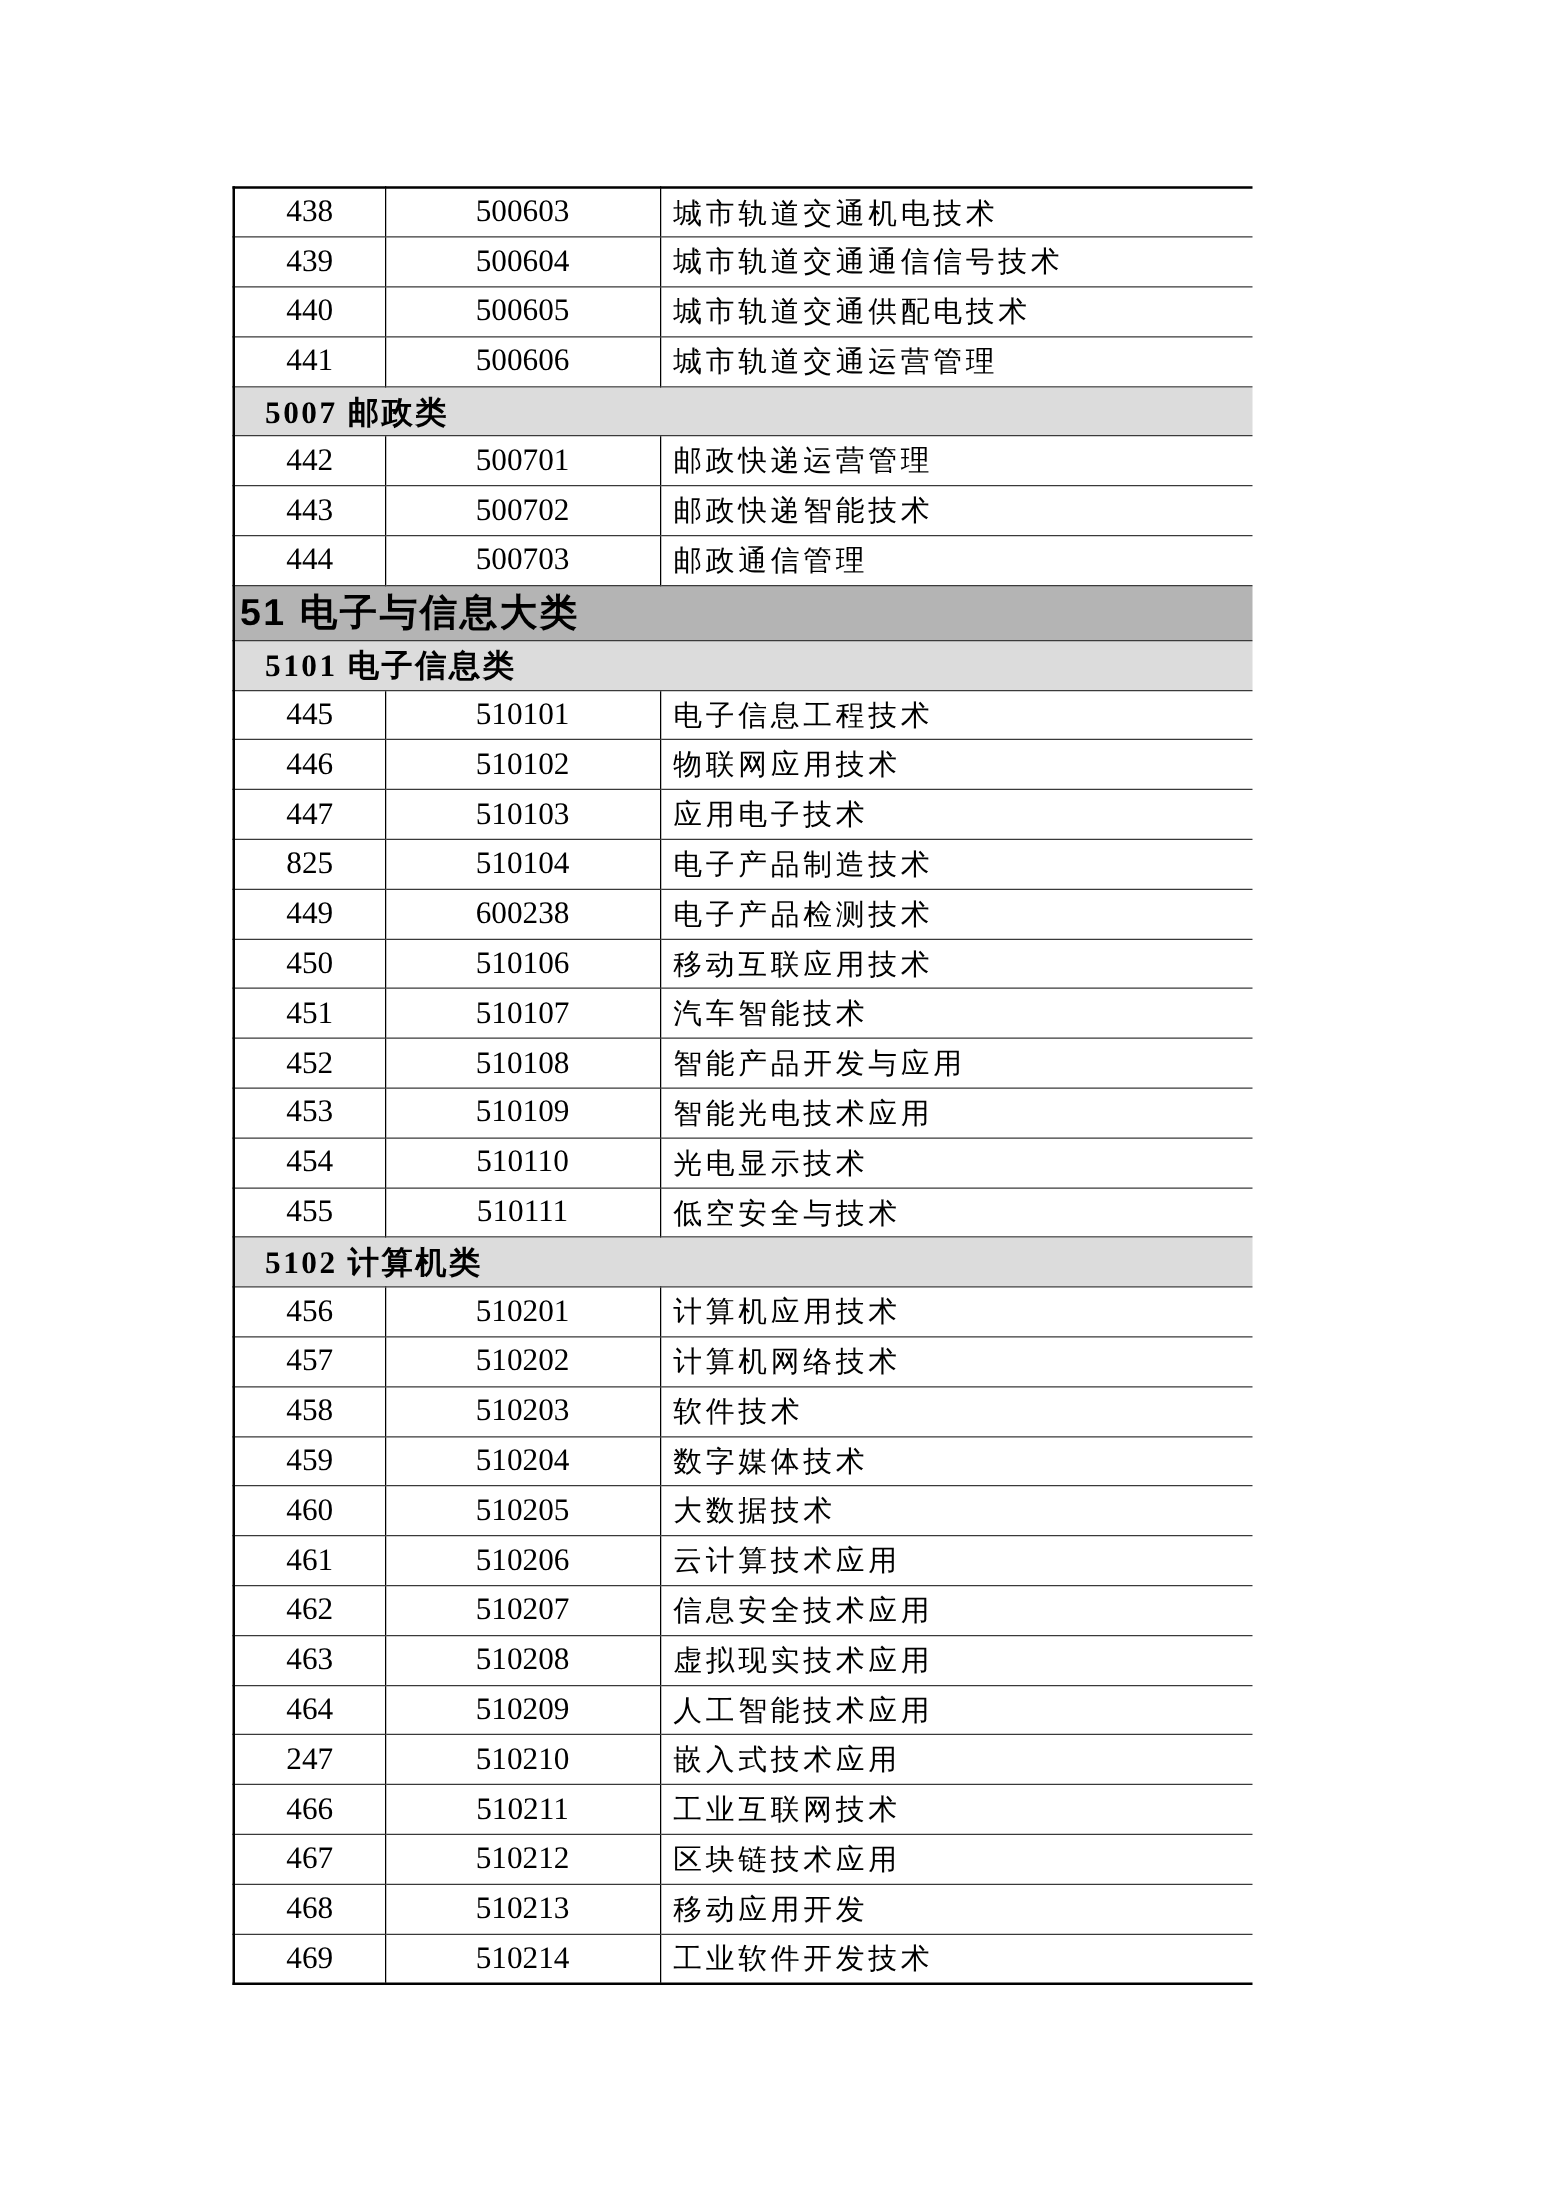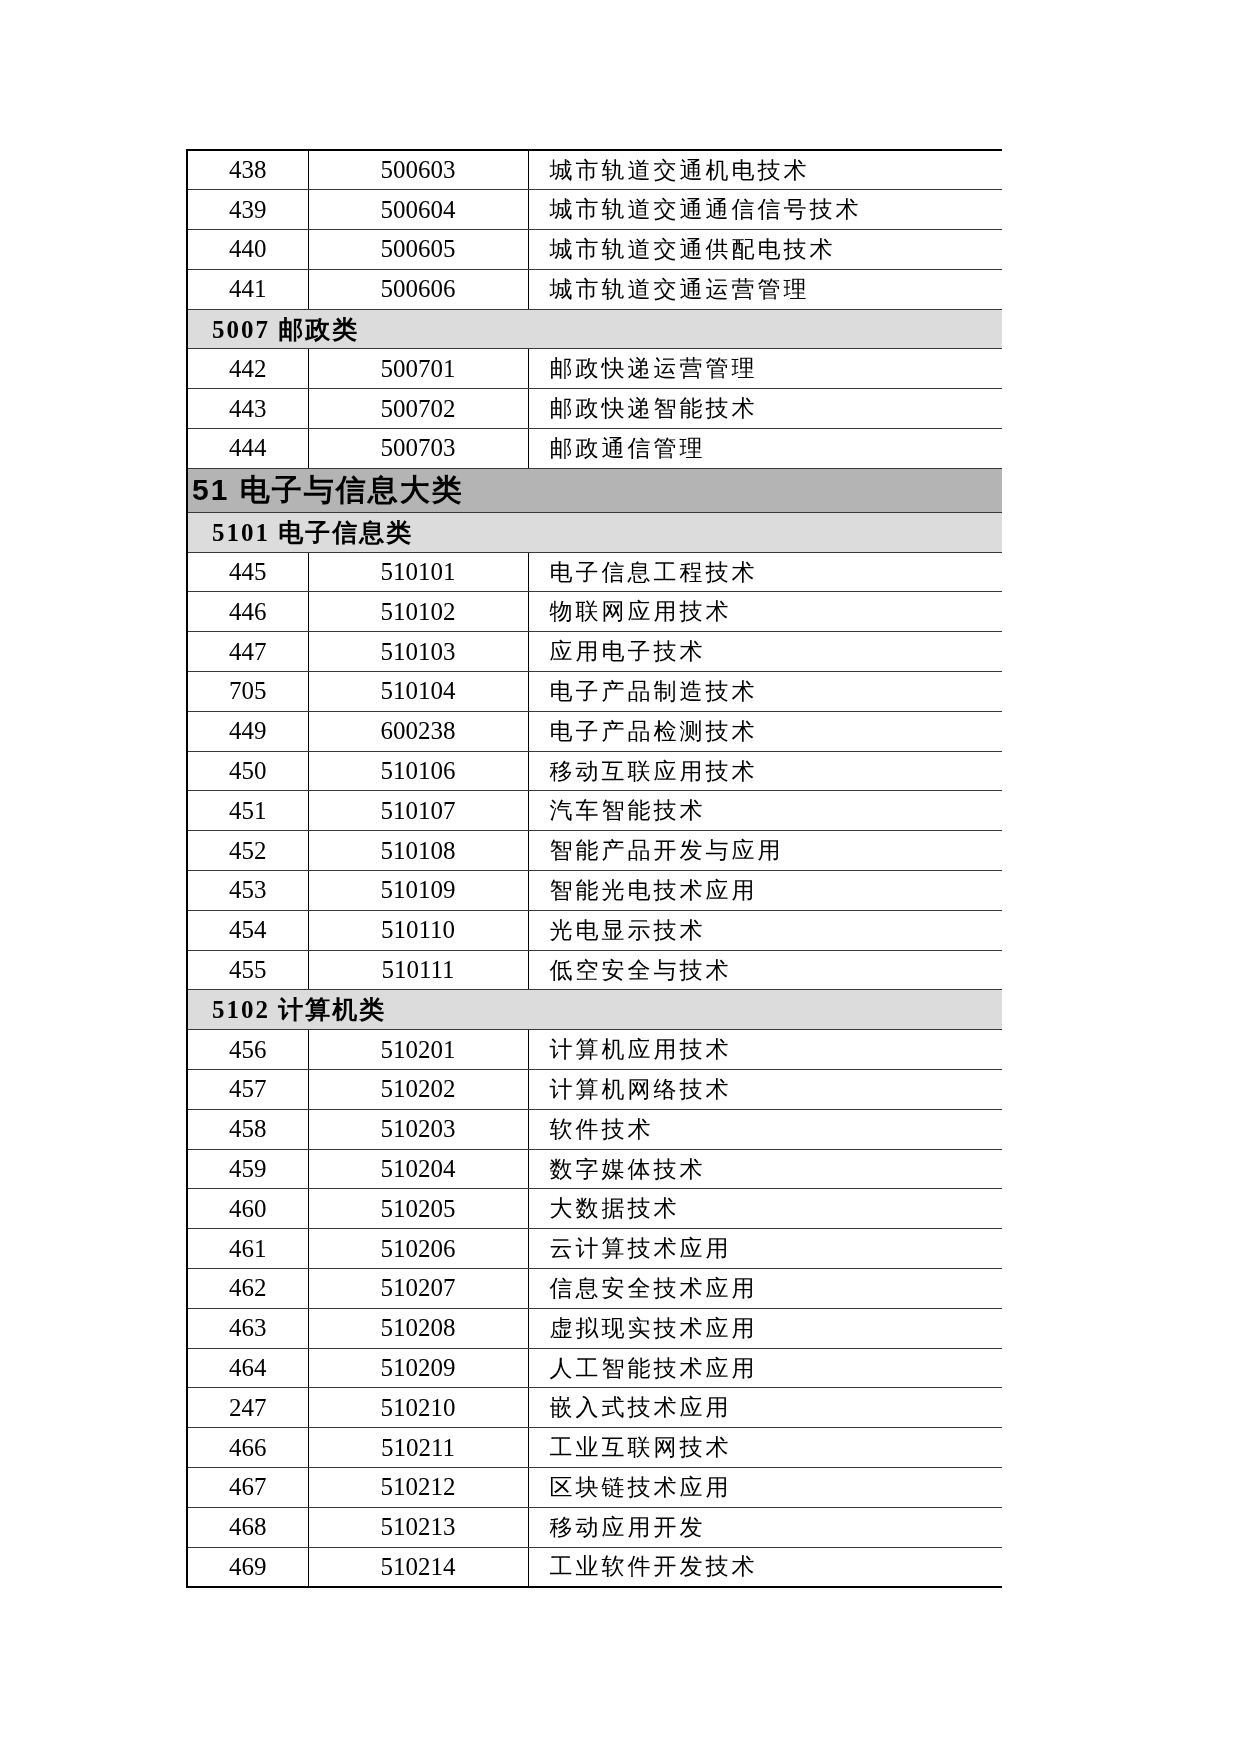--- a/index.html
+++ b/index.html
@@ -41,21 +41,21 @@
     border-left: 1px solid var(--border-color);
     border-right: 1px solid var(--border-color);
     vertical-align: middle;
     overflow: hidden;
     white-space: nowrap;
   }
   td.col-seq  { text-align: center; font-size: 25px; }
   td.col-code { text-align: center; font-size: 25px; }
   td.col-name {
     text-align: left;
-    padding-left: 21px;
+    padding-left: 10px;
     font-size: 23px;
     letter-spacing: 3px;
   }
   td.sub-header {
     background: var(--subheader-bg);
     font-weight: bold;
     font-size: 25px;
     padding-left: 24px;
     letter-spacing: 2px;
   }
@@ -141,21 +141,21 @@
           <td class="col-seq">446</td>
           <td class="col-code">510102</td>
           <td class="col-name">物联网应用技术</td>
         </tr>
         <tr>
           <td class="col-seq">447</td>
           <td class="col-code">510103</td>
           <td class="col-name">应用电子技术</td>
         </tr>
         <tr>
-          <td class="col-seq">705</td>
+          <td class="col-seq">825</td>
           <td class="col-code">510104</td>
           <td class="col-name">电子产品制造技术</td>
         </tr>
         <tr>
           <td class="col-seq">449</td>
           <td class="col-code">600238</td>
           <td class="col-name">电子产品检测技术</td>
         </tr>
         <tr>
           <td class="col-seq">450</td>

